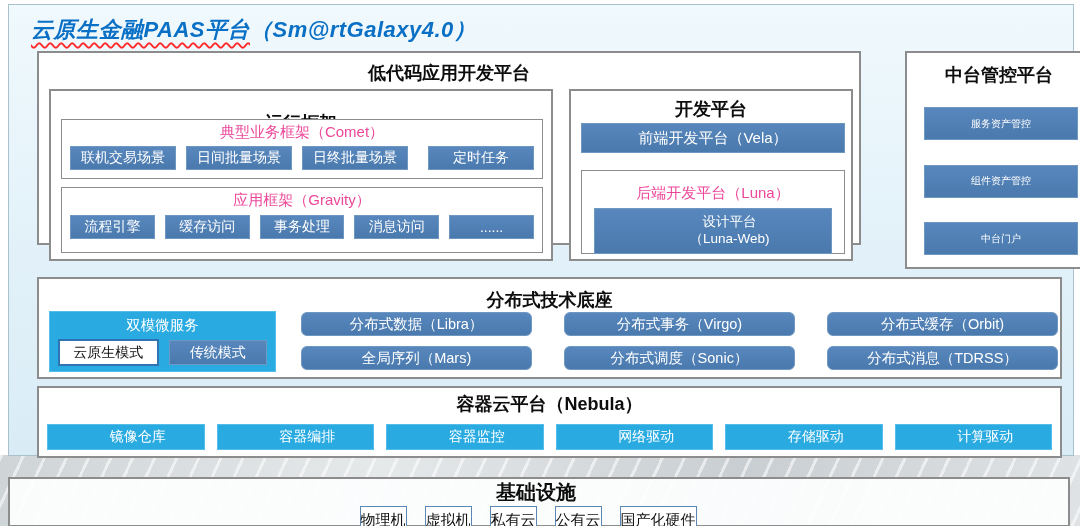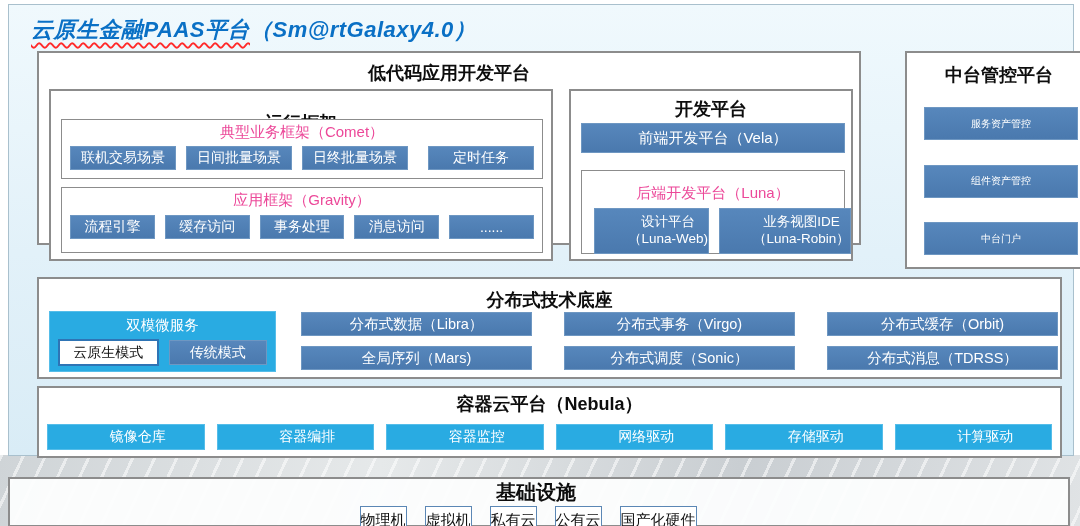--- a/index.html
+++ b/index.html
@@ -96,21 +96,21 @@
   .dist .panel-h { margin-top:9px; }
   .dualmode { position:absolute; left:10px; top:32px; width:227px; height:61px;
               background:#29abe2; border:1px solid #55bde9; }
   .dualmode-title { color:#fff; font-size:14.5px; text-align:center; margin-top:4px; }
   .dualmode-row { display:flex; gap:10px; padding:4px 8px 0 8px; align-items:center; }
   .mode-white { flex:1; height:27px; background:#ffffff; border:2px solid #2e74b5;
                 color:#111; font-size:14px; display:flex; align-items:center; justify-content:center; }
   .mode-blue { flex:1; height:25px; }
   .dist-grid { position:absolute; left:262px; top:33px; width:757px;
                display:grid; grid-template-columns:repeat(3,1fr); column-gap:32px; row-gap:10px; }
-  .dist-grid .btn { height:24px; font-size:14.5px; }
+  .dist-grid .btn { height:24px; font-size:14.5px;border-radius:6px; }
 
   
   .containerbox { left:28px; top:381px; width:1025px; height:72px; }
   .containerbox .panel-h { margin-top:4px; }
   .container-row { display:flex; gap:12px; padding:8px 8px 0 8px; }
   .container-row .cyan-btn { flex:1; height:26px;padding-left:24px; }
 
   
   .infra {
     position:absolute; left:8px; top:477px; width:1062px; height:50px;
@@ -167,24 +167,20 @@
     <div class="subpanel dev" style="border-width:2px;">
       <div class="panel-h">开发平台</div>
       <div class="btn vela">前端开发平台（Vela）</div>
       <div class="subpanel luna">
         <div class="sub-h">后端开发平台（Luna）</div>
         <div class="luna-row">
           <div class="btn">
             <span>设计平台</span>
             <span>（Luna-Web)</span>
           </div>
-          <div class="btn">
-            <span>业务视图IDE</span>
-            <span>（Luna-Robin）</span>
-          </div>
         </div>
       </div>
     </div>
   </div>
 
   <div class="panel mid">
     <div class="panel-h">中台管控平台</div>
     <div class="mid-col">
       <div class="btn">服务资产管控</div>
       <div class="btn">组件资产管控</div>

